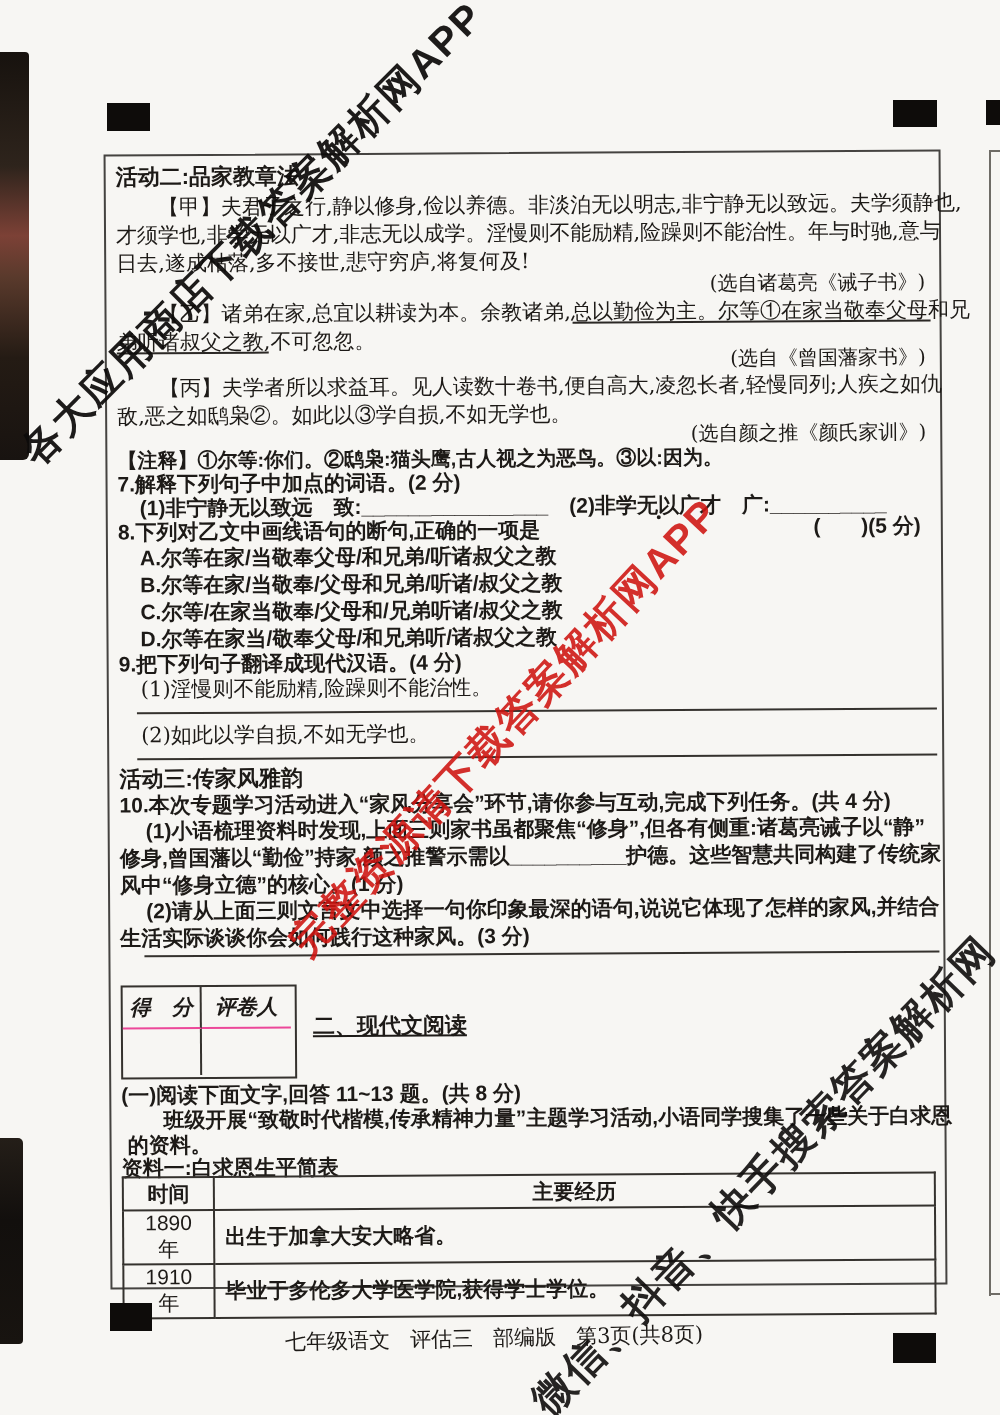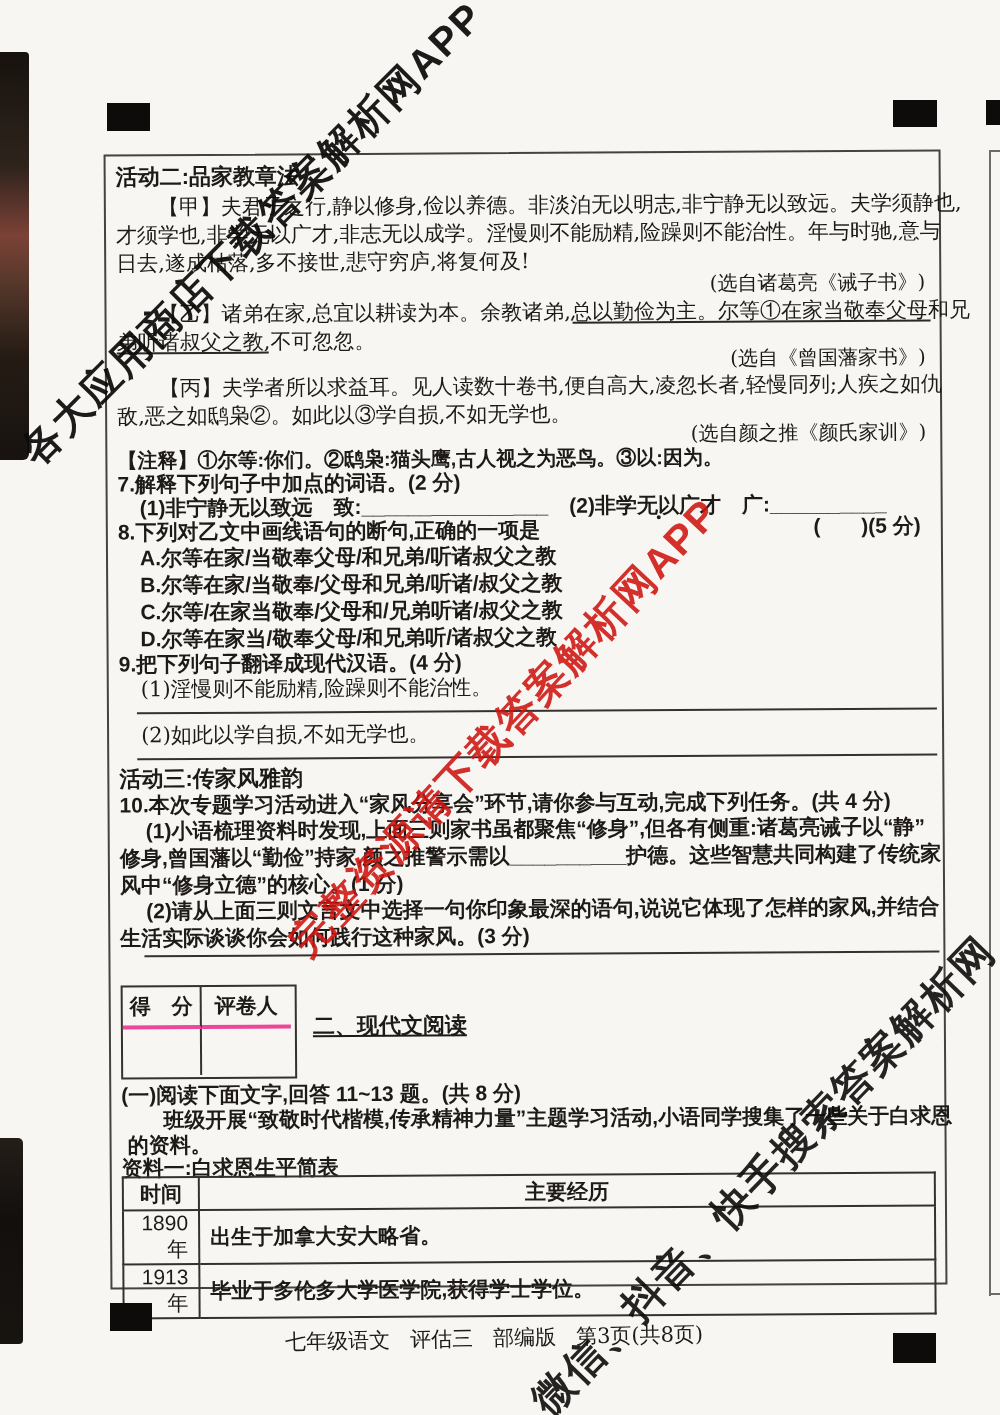--- a/index.html
+++ b/index.html
@@ -46,32 +46,32 @@
   .umark{position:absolute;height:0;border-bottom:2px solid #2b2825;}
   .dot{position:absolute;width:4px;height:4px;border-radius:50%;background:#1d1a17;}
 
   
   .score-table{position:absolute;left:10px;top:829px;width:172px;height:90px;border:2px solid #35322e;}
   .score-table .row{display:flex;}
   .score-cell{border-right:2px solid #35322e;box-sizing:border-box;
     display:flex;align-items:center;justify-content:center;
     font-weight:700;font-size:21px;color:#1d1a17;}
   .score-cell:last-child{border-right:none;}
-  .sc-head{height:42px;border-bottom:4px solid #ec4899;box-sizing:border-box;}
+  .sc-head{height:42px;border-bottom:2px solid #ec4899;box-sizing:border-box;font-style:italic;}
   .sc-body{height:46px;}
   .sc-c1{width:79px;}
   .sc-c2{width:89px;}
 
   
   .bio-table{position:absolute;left:10px;top:1020px;width:814px;border-collapse:collapse;
     font-size:21px;color:#1d1a17;}
   .bio-table th,.bio-table td{border:2px solid #35322e;box-sizing:border-box;padding:0 10px;}
   .bio-table th{font-weight:700;height:33px;text-align:center;}
   .bio-table td{height:38px;}
-  .bio-table td.c1{text-align:right;width:76px;}
+  .bio-table td.c1{text-align:center;width:91px;}
   .bio-table td.c2{text-align:left;font-family:"Liberation Sans",sans-serif;font-weight:700;}
 
   
   .wm{position:absolute;white-space:pre;font-weight:700;text-align:center;width:640px;z-index:6;
     font-family:"Liberation Sans",sans-serif;}
   .wm-top-left{left:-68px;top:206px;font-size:40px;color:#0d0b0a;opacity:.93;transform:rotate(-45deg);letter-spacing:2px;}
   .wm-center{left:185px;top:700px;font-size:41px;color:#cf1410;opacity:.88;transform:rotate(-47deg);letter-spacing:2px;}
   .wm-bottom-right{left:442px;top:1150px;font-size:41px;color:#0f0d0c;opacity:.9;transform:rotate(-46deg);letter-spacing:2px;}
 
   .footer{
@@ -165,21 +165,21 @@
     <tbody>
         <tr>
       <th>时间</th>
       <th>主要经历</th>
     </tr>
     <tr>
       <td class="c1">1890 年</td>
       <td class="c2">出生于加拿大安大略省。</td>
     </tr>
     <tr>
-      <td class="c1">1913 年</td>
+      <td class="c1">1910 年</td>
       <td class="c2">毕业于多伦多大学医学院,获得学士学位。</td>
     </tr>
   </tbody>
     </table>
 
 </div>
 
 <div class="footer">七年级语文   评估三   部编版   第3页(共8页)</div>
 
 <div class="wm wm-top-left">各大应用商店下载答案解析网APP</div>

